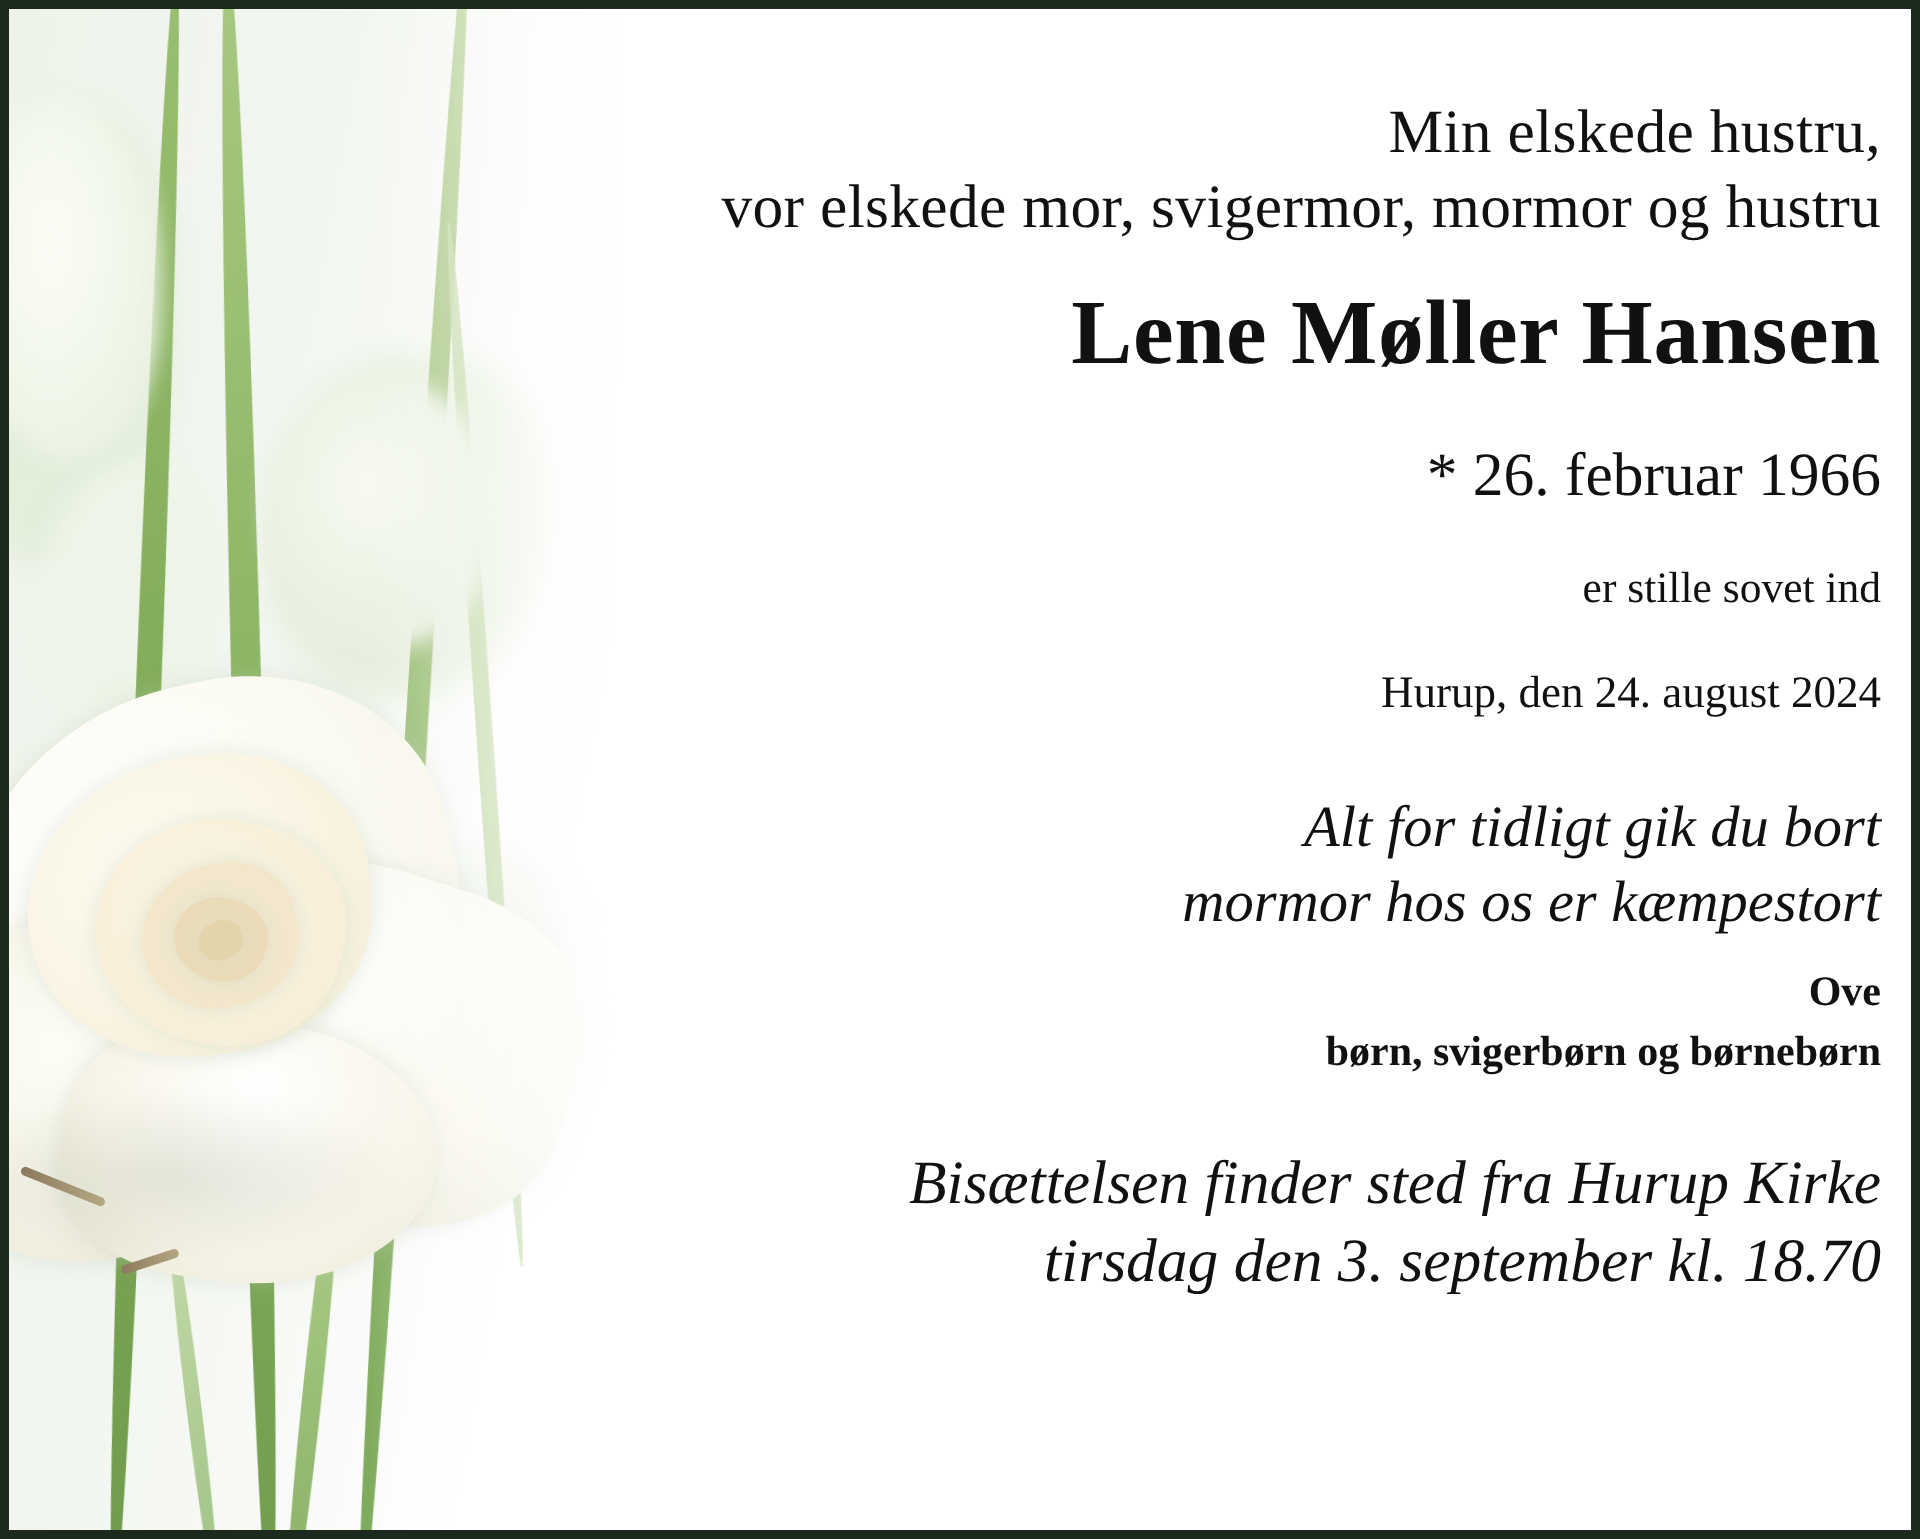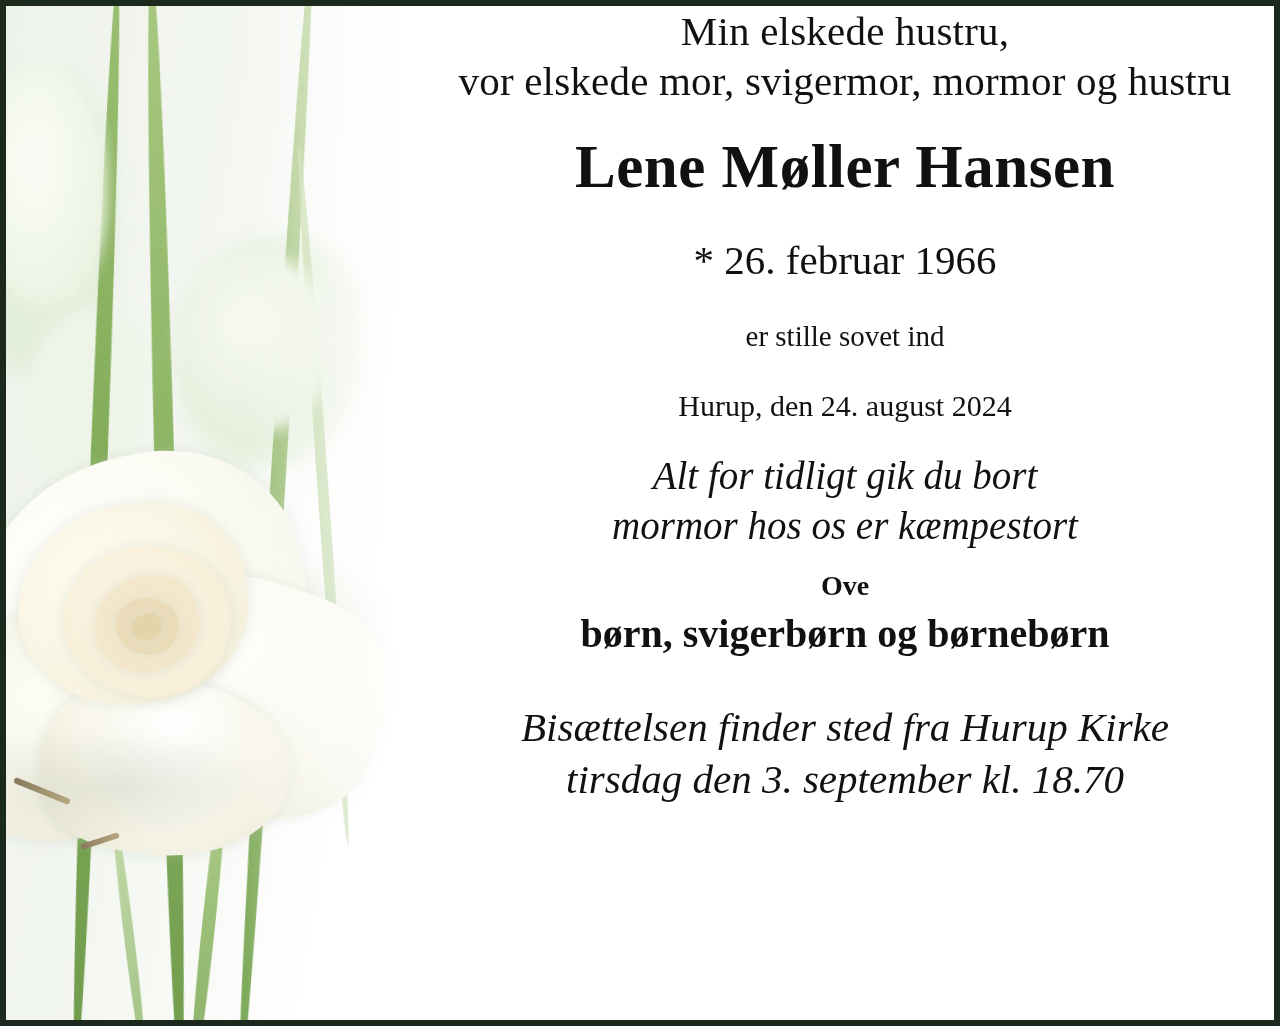--- a/index.html
+++ b/index.html
@@ -115,25 +115,26 @@
   .thorn.t2 { left: 74px; top: 832px; width: 40px; transform: rotate(-18deg); }
 
   
   .text {
     position: absolute;
     left: 430px;
     right: 20px;
     top: 0;
     bottom: 0;
     z-index: 50;
-    text-align: center;
+    text-align: right;
     color: #111111;
     display: flex;
     flex-direction: column;
     justify-content: flex-start;
+    padding-top: 56px;
     box-sizing: border-box;
   }
 
   .intro {
     font-size: 41px;
     line-height: 1.22;
     letter-spacing: .2px;
   }
   .name {
     font-size: 61px;
@@ -150,29 +151,29 @@
     margin-top: 36px;
   }
   .place {
     font-size: 30px;
     margin-top: 36px;
   }
   .verse {
     font-size: 39px;
     font-style: italic;
     line-height: 1.28;
-    margin-top: 28px;
+    margin-top: 48px;
   }
   .survivor-main {
     font-size: 28px;
     font-weight: bold;
     margin-top: 19px;
   }
   .survivor-sub {
-    font-size: 40px;
+    font-size: 28px;
     font-weight: bold;
     margin-top: 8px;
   }
   .service {
     font-size: 41px;
     line-height: 1.28;
     margin-top: 44px;
     font-style: italic;
   }
   .line { display: block; }

